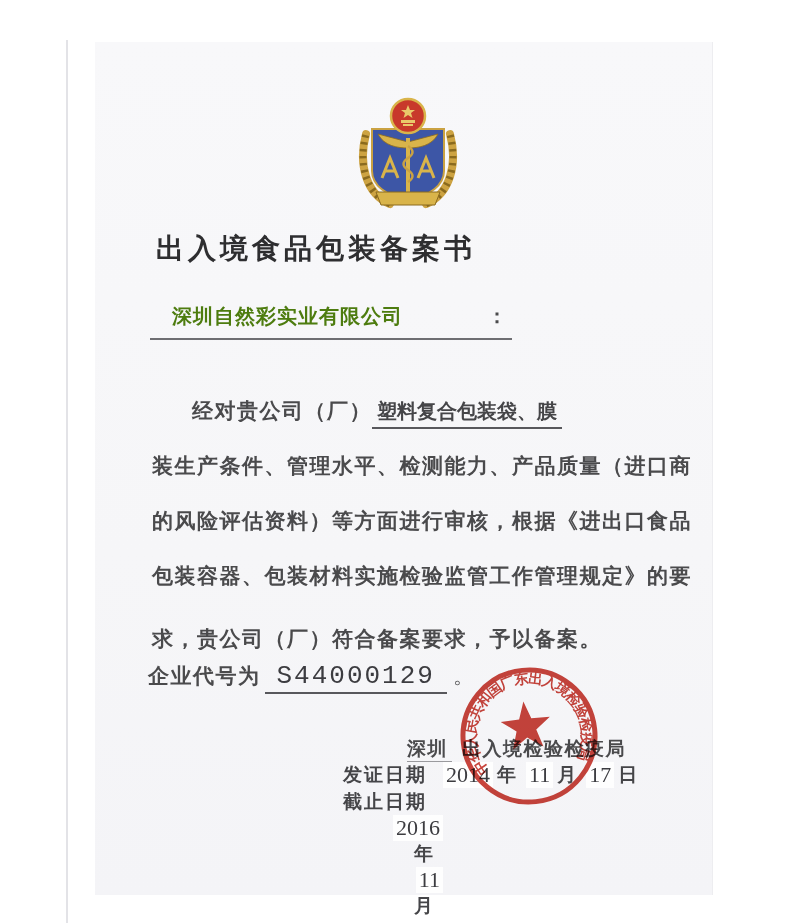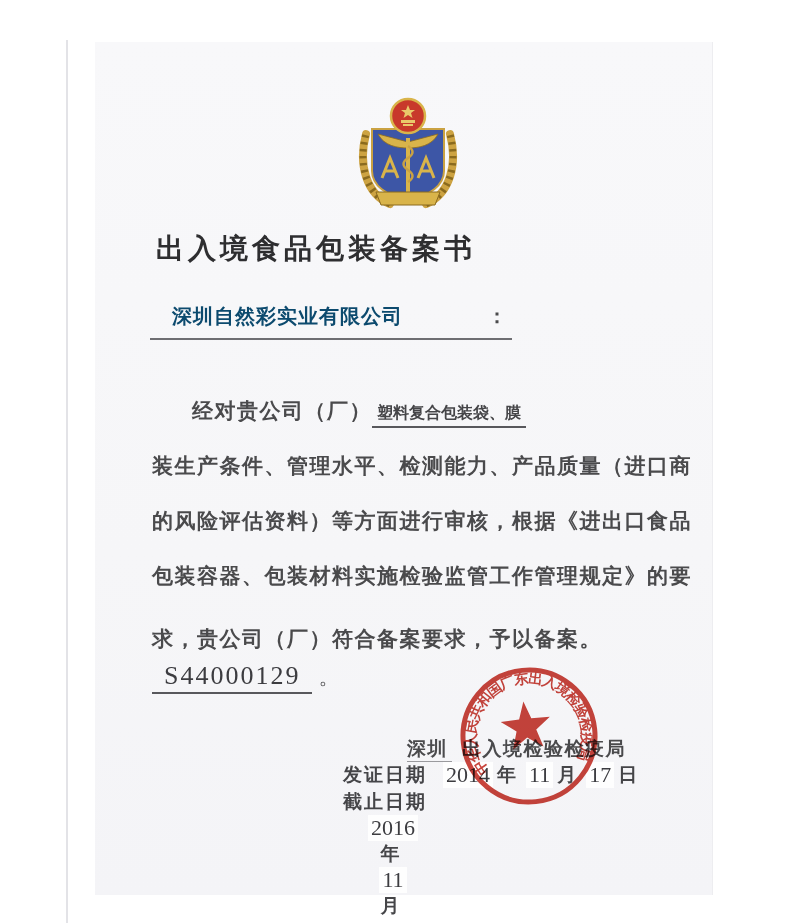--- a/index.html
+++ b/index.html
@@ -5,36 +5,36 @@
   html,body{margin:0;padding:0;background:#ffffff;}
   .stage{position:relative;width:800px;height:923px;background:#ffffff;overflow:hidden;
          font-family:"Liberation Sans","DejaVu Sans",sans-serif;}
   .edge-line{position:absolute;left:66px;top:40px;width:2px;height:884px;background:#e3e3e7;}
   .paper{position:absolute;left:95px;top:42px;width:617px;height:853px;
          background:linear-gradient(180deg,#f8f8fa 0%,#f6f6f8 60%,#f4f4f7 100%);
          border-right:1px solid #ededf0;}
   .abs{position:absolute;}
   .doc-title{left:0;top:230px;width:632px;text-align:center;font-size:28px;font-weight:700;
              letter-spacing:4px;color:#2e2e30;}
-  .company{left:172px;top:303px;font-size:20px;font-weight:700;letter-spacing:1px;color:#0c4a6e;}
+  .company{left:172px;top:303px;font-size:20px;font-weight:700;letter-spacing:1px;color:#4d7c0f;}
   .company-colon{left:487px;top:303px;font-size:20px;font-weight:700;color:#4a4a4c;}
   .company-underline{left:150px;top:338px;width:362px;height:2px;background:#6e6e72;}
   .body-line{left:152px;width:545px;font-size:21px;color:#4a4a4c;font-weight:600;
              letter-spacing:1.5px;white-space:nowrap;display:flex;align-items:baseline;}
   .indent{display:inline-block;width:40px;}
-  .fill-blank{font-size:16px;font-weight:700;color:#454548;letter-spacing:0;
+  .fill-blank{font-size:20px;font-weight:700;color:#454548;letter-spacing:0;
               border-bottom:2px solid #58585c;padding:0 5px 2px 5px;text-align:center;}
   .code-line{left:148px;top:661px;display:flex;align-items:baseline;color:#4a4a4c;}
   .code-label{font-size:21px;font-weight:600;letter-spacing:1.5px;}
-  .code-value{font-family:Liberation Serif, serif;font-size:26px;color:#3c3c40;
+  .code-value{font-family:Liberation Mono, monospace;font-size:26px;color:#3c3c40;
               letter-spacing:2px;border-bottom:2px solid #58585c;padding:0 12px 1px 12px;margin-left:4px;}
   .code-period{font-size:21px;margin-left:6px;}
   .authority-line{left:407px;top:736px;font-size:19px;font-weight:600;letter-spacing:1.5px;color:#4a4a4c;white-space:nowrap;}
   .authority-prefix{border-bottom:1.5px solid #9a9a9e;padding:0 4px 2px 0;margin-right:10px;margin-top:44px;}
-  .date-line{left:343px;display:flex;align-items:center;color:#454548;white-space:nowrap;}
+  .date-line{left:343px;display:flex;align-items:flex-end;color:#454548;white-space:nowrap;}
   .date-label{font-size:19px;font-weight:600;letter-spacing:2px;margin-right:16px;}
   .date-num{font-family:"Liberation Serif","DejaVu Serif",serif;font-size:22px;color:#3c3c40;
             background:rgba(255,255,255,0.85);padding:0 3px;}
   .date-unit{font-size:19px;font-weight:600;margin:0 10px 0 4px;}
   .seal{left:446px;top:653px;width:166px;height:166px;mix-blend-mode:multiply;opacity:0.92;
         transform:rotate(-6deg);}
   .seal text{font-weight:700;}
   .emblem{left:356px;top:96px;width:104px;height:116px;}
 </style>
 </head>
@@ -95,20 +95,21 @@
     <span class="indent"></span>
     <span>经对贵公司（厂）</span>
     <span class="fill-blank">塑料复合包装袋、膜</span>
   </div>
   <div class="abs body-line" style="top:507px;">的风险评估资料）等方面进行审核，根据《进出口食品</div>
   <div class="abs body-line" style="top:452px;">装生产条件、管理水平、检测能力、产品质量（进口商</div>
   <div class="abs body-line" style="top:562px;">包装容器、包装材料实施检验监管工作管理规定》的要</div>
   <div class="abs body-line" style="top:617px;margin-top:8px;">求，贵公司（厂）符合备案要求，予以备案。</div>
 
   <div class="abs code-line">
+    <span class="code-label">企业代号为</span>
     <span class="code-value">S44000129</span>
     <span class="code-period">。</span>
   </div>
 
   <div class="abs authority-line">
     <span class="authority-prefix">深圳</span><span>出入境检验检疫局</span>
   </div>
 
   <div class="abs date-line" style="top:762px;">
     <span class="date-label">发证日期</span>

